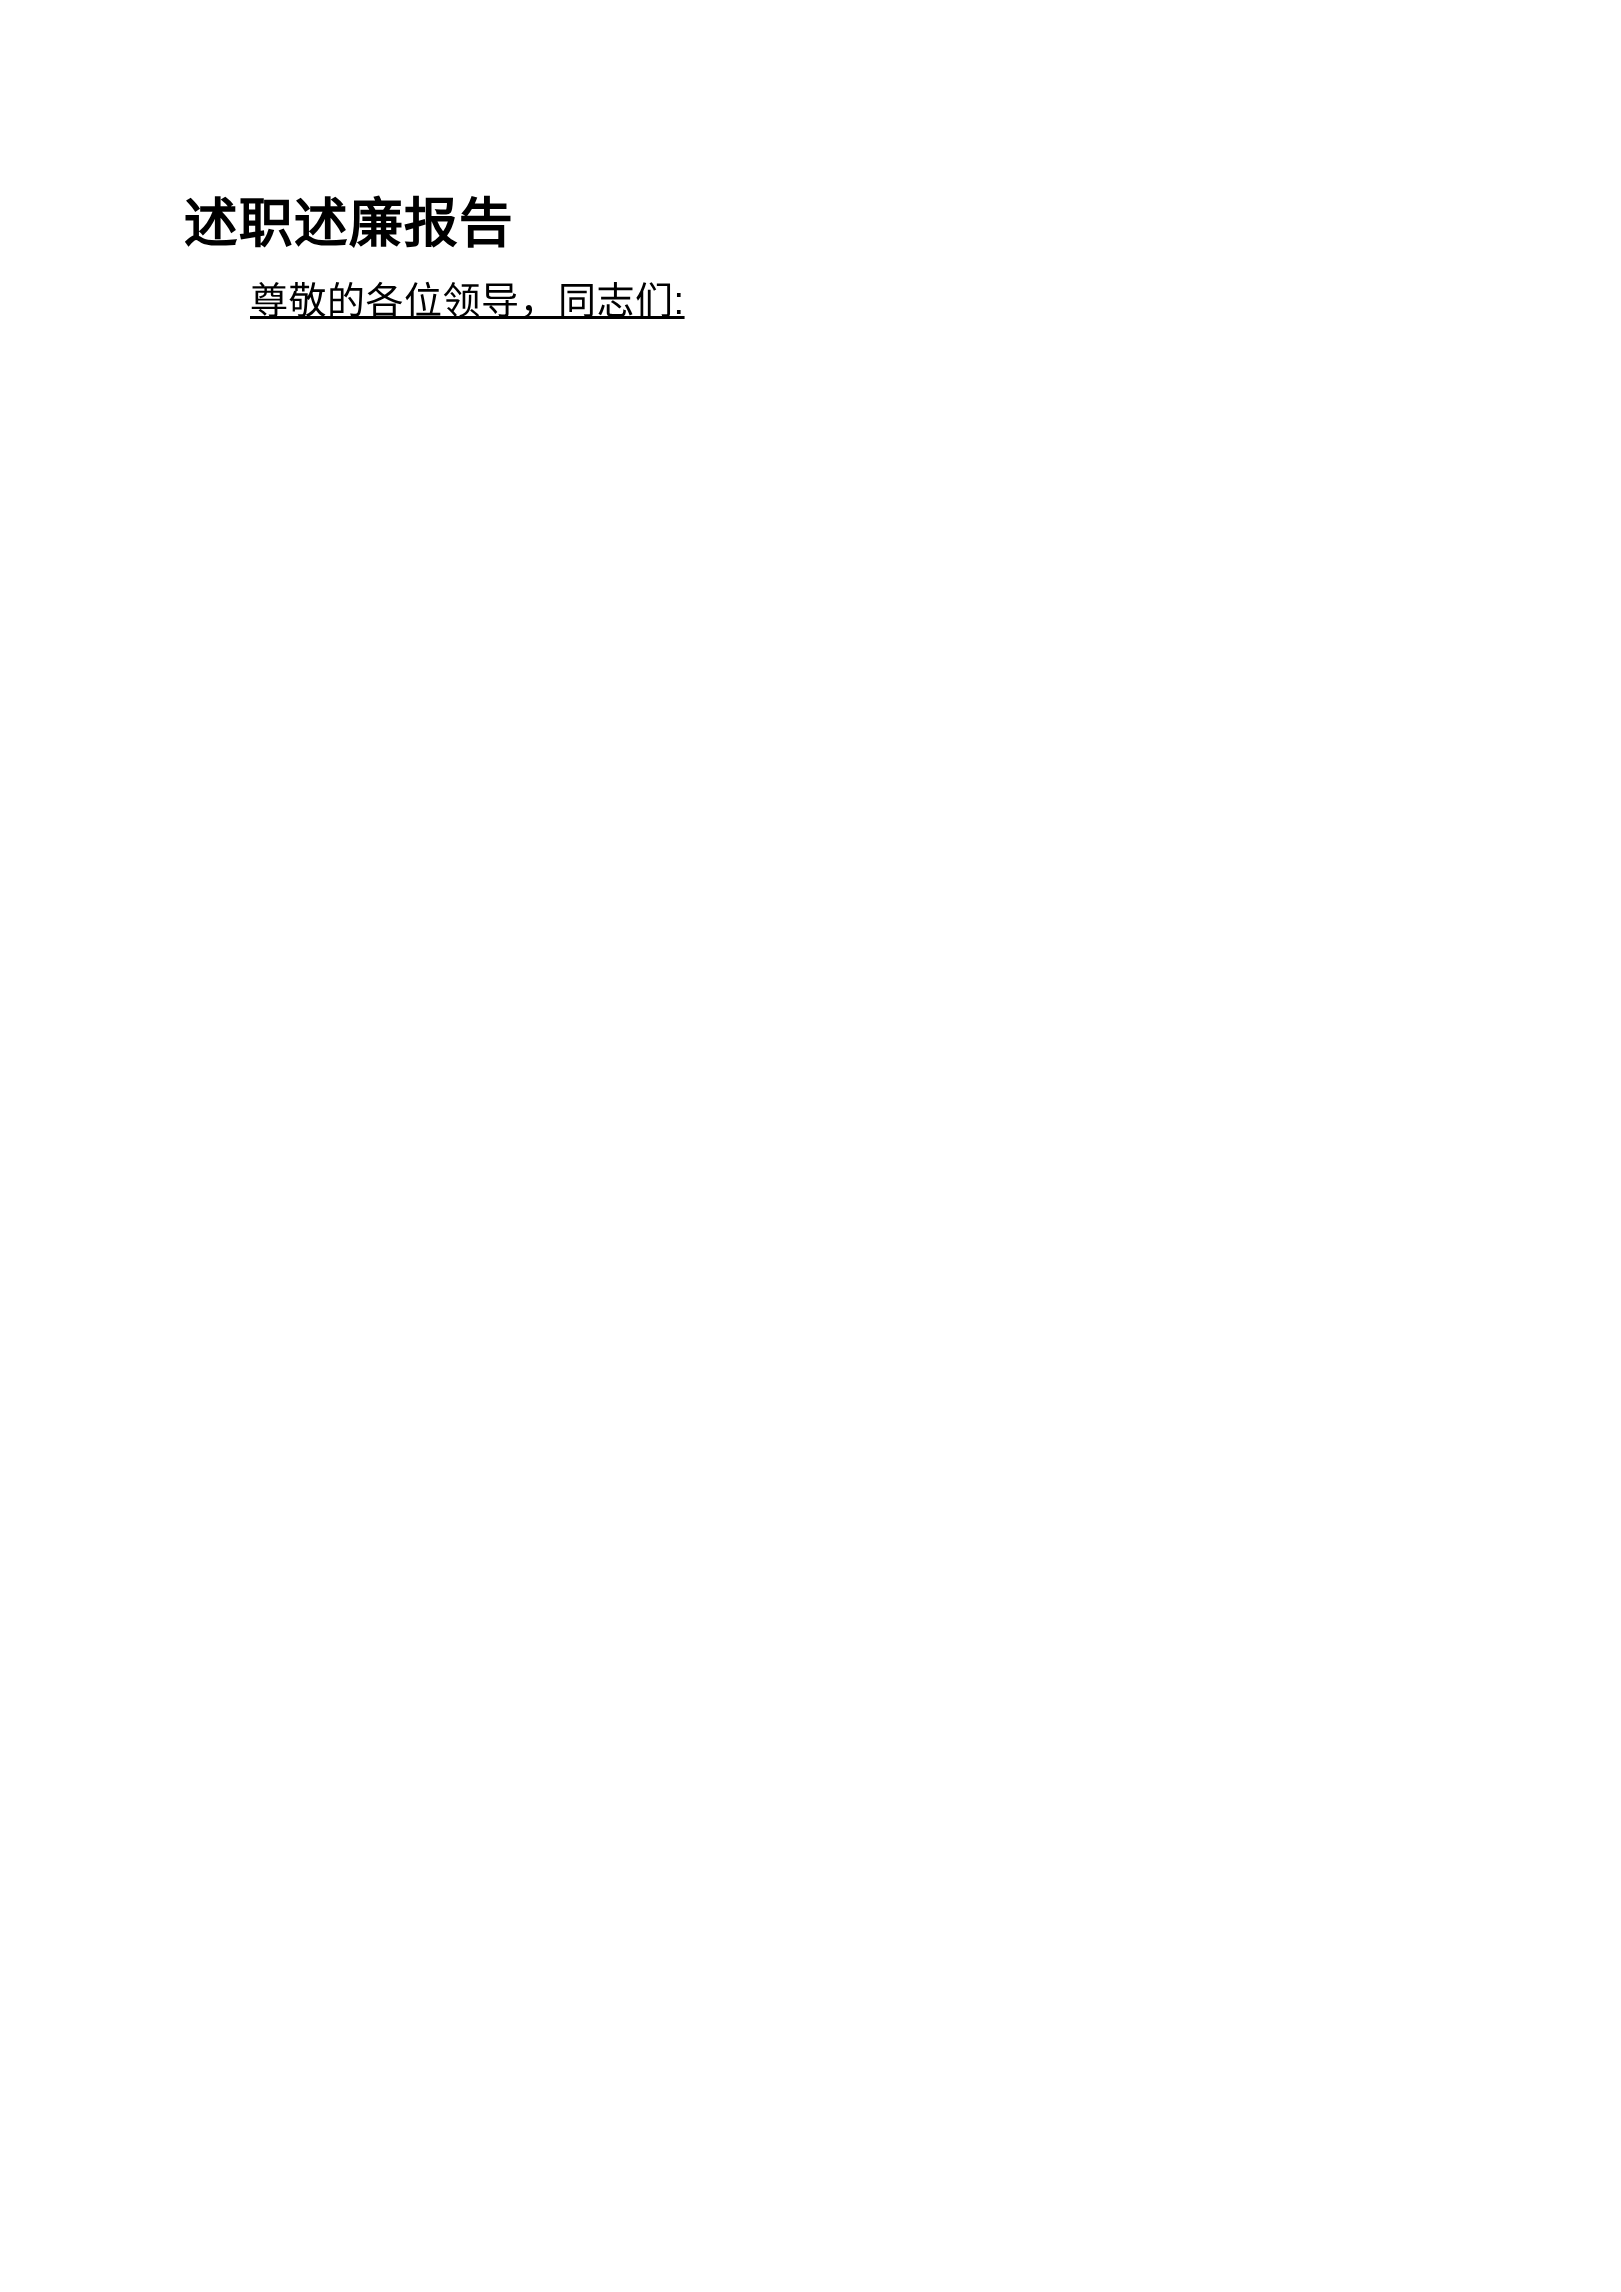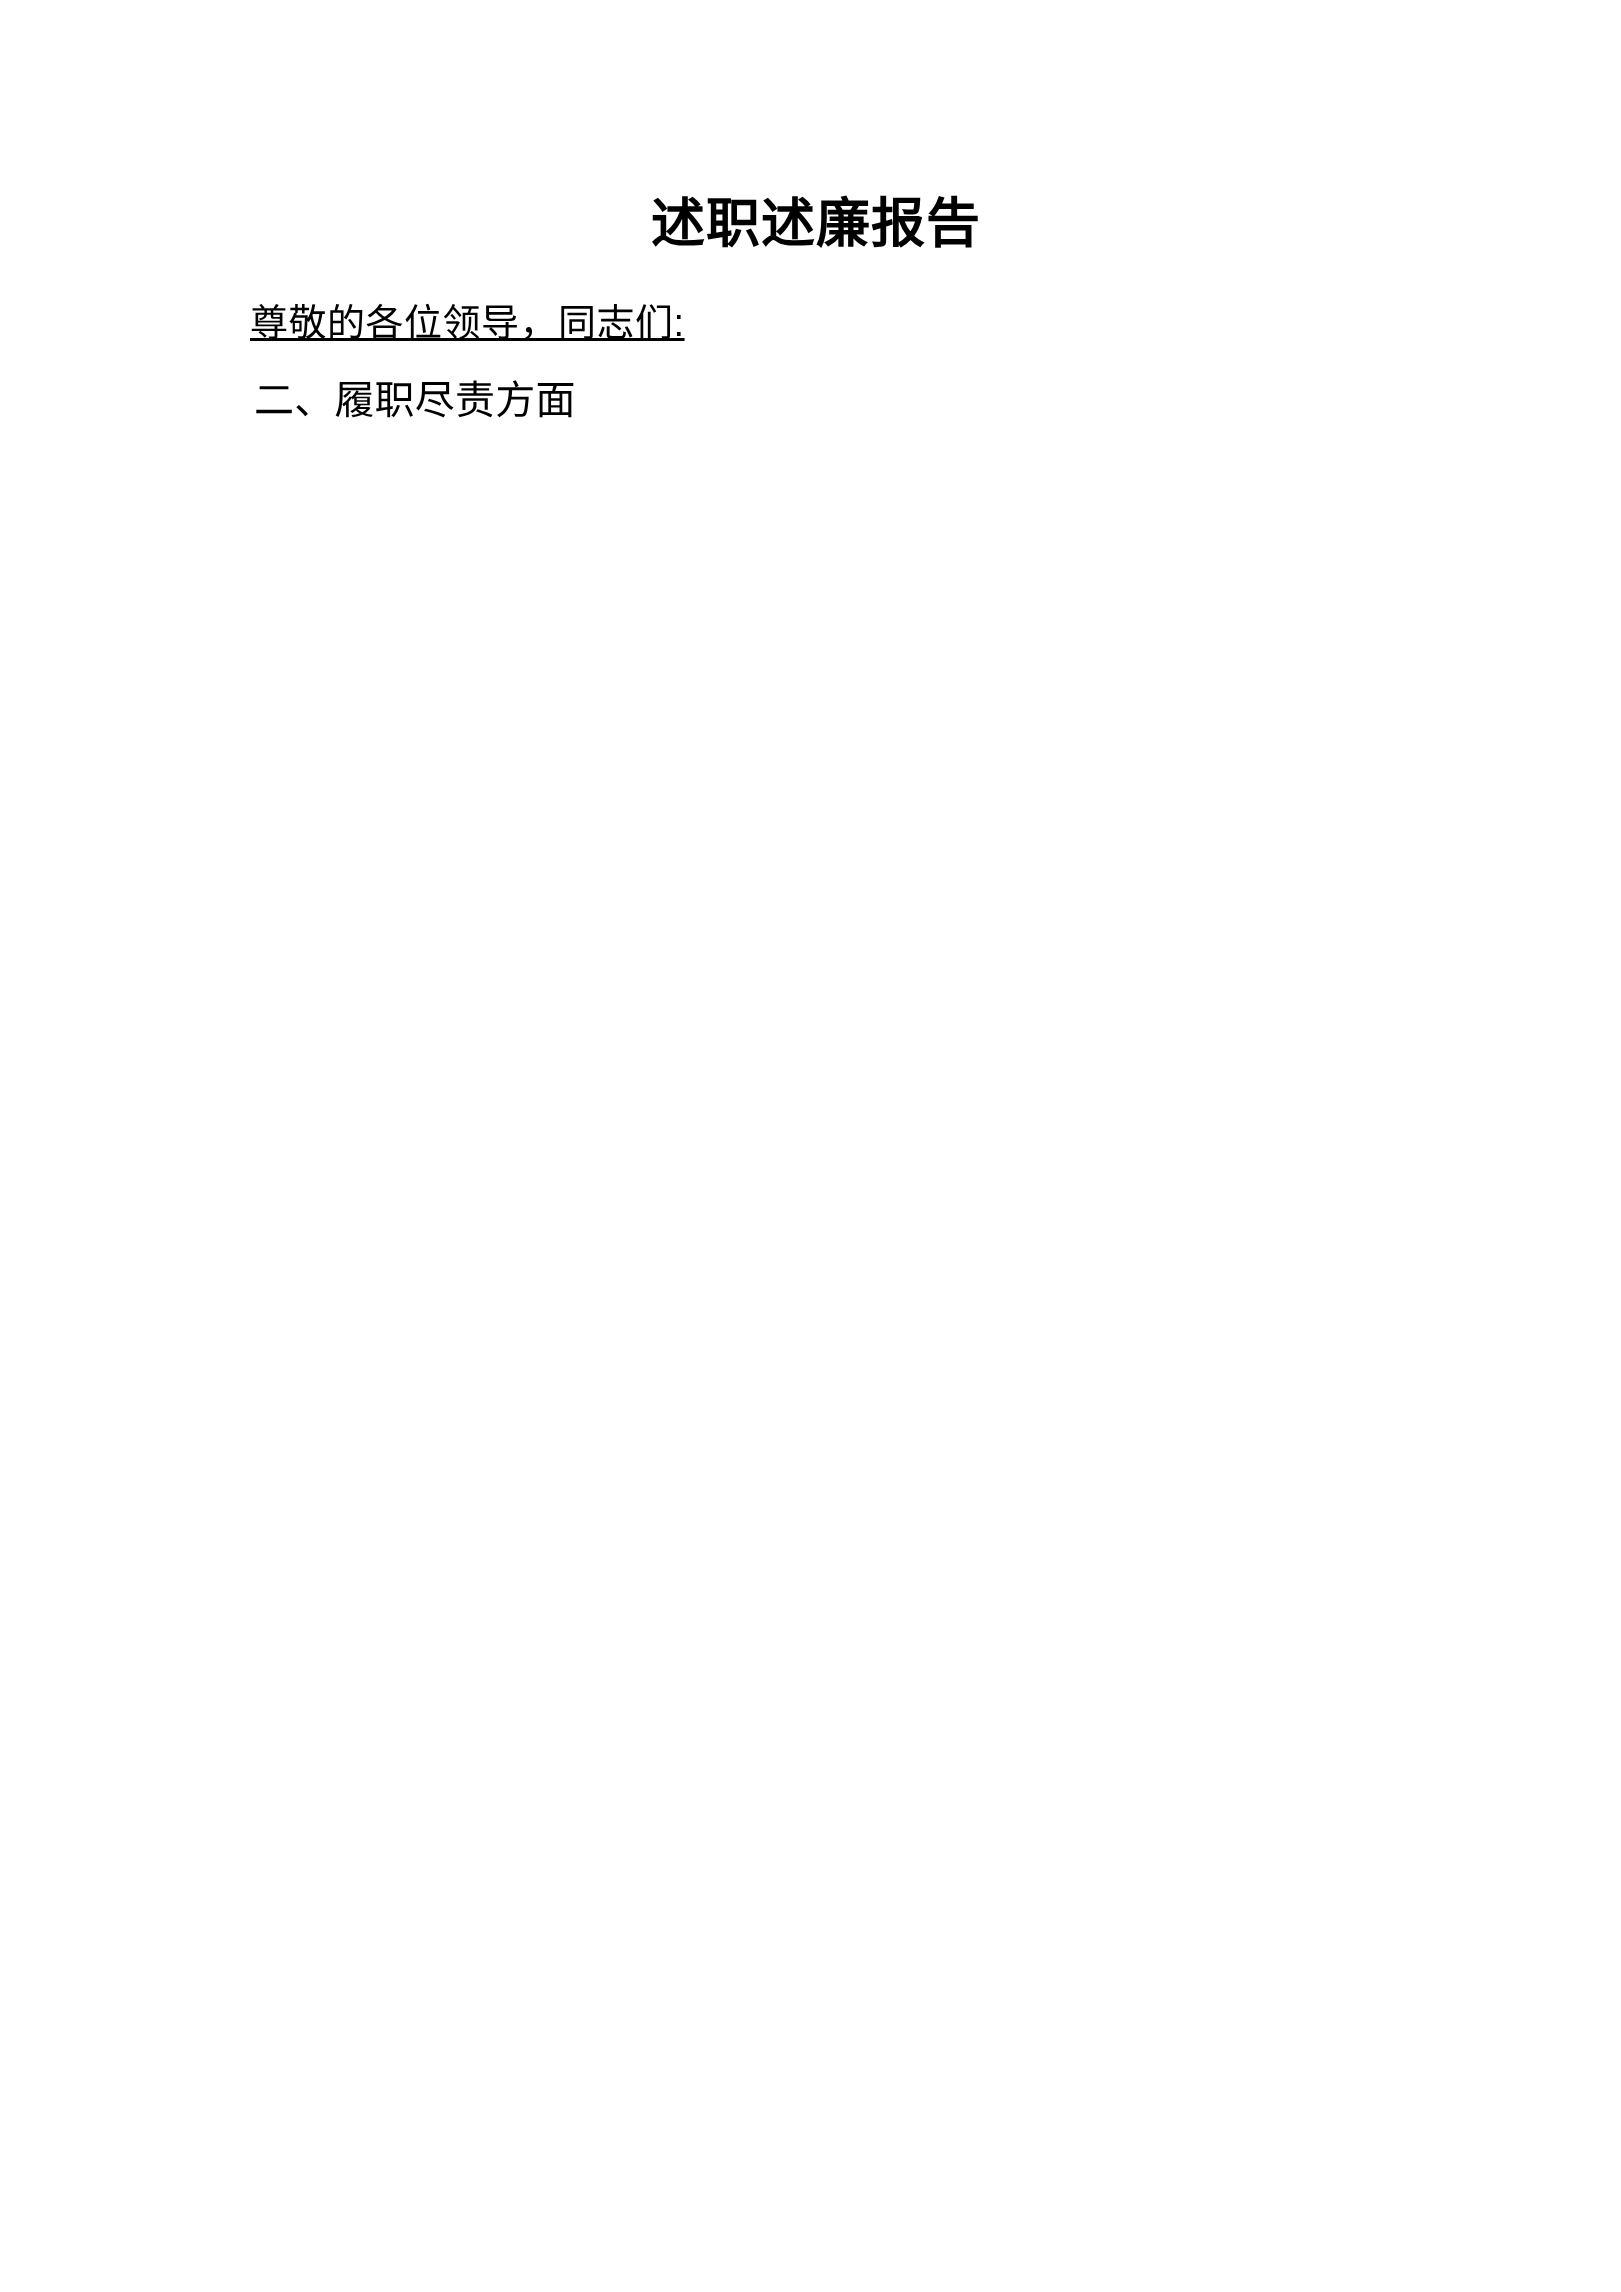--- a/index.html
+++ b/index.html
@@ -18,26 +18,26 @@
     font-family: "Liberation Sans", "DejaVu Sans", sans-serif;
     color: #000000;
   }
   .content {
     position: absolute;
     left: 174px;
     top: 192px;
     width: 1274px;
   }
   .doc-title {
-    text-align: center;
+    text-align: left;
     font-size: 54px;
     line-height: 1.18;
     font-weight: 700;
     letter-spacing: 1px;
-    margin: 0 0 38px 0;
+    margin: 0 0 16px 0;
     padding-left: 9.8px;
     color: #000;
   }
   .salutation {
     font-size: 38px;
     line-height: 1.55;
     margin: 0 0 7.8px 0;
     text-indent: 2em;
     letter-spacing: 0.5px;
     text-decoration: underline;
@@ -68,18 +68,17 @@
 
     <h1 class="doc-title">述职述廉报告</h1>
 
     <p class="salutation">尊敬的各位领导，同志们:</p>
 
 
     <div class="para-block">
     </div>
 
     <div class="para-block">
-      <p class="section-heading">二、履职尽责方面</p>
     </div>
 
   </div>
 </div>
 
 
 </body></html>

